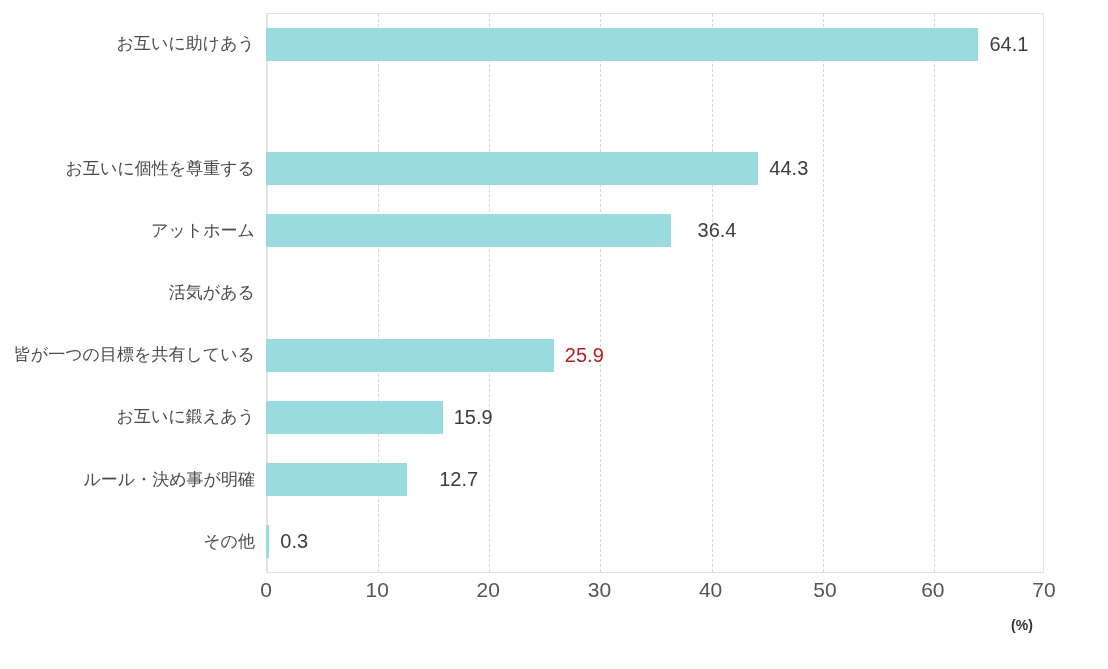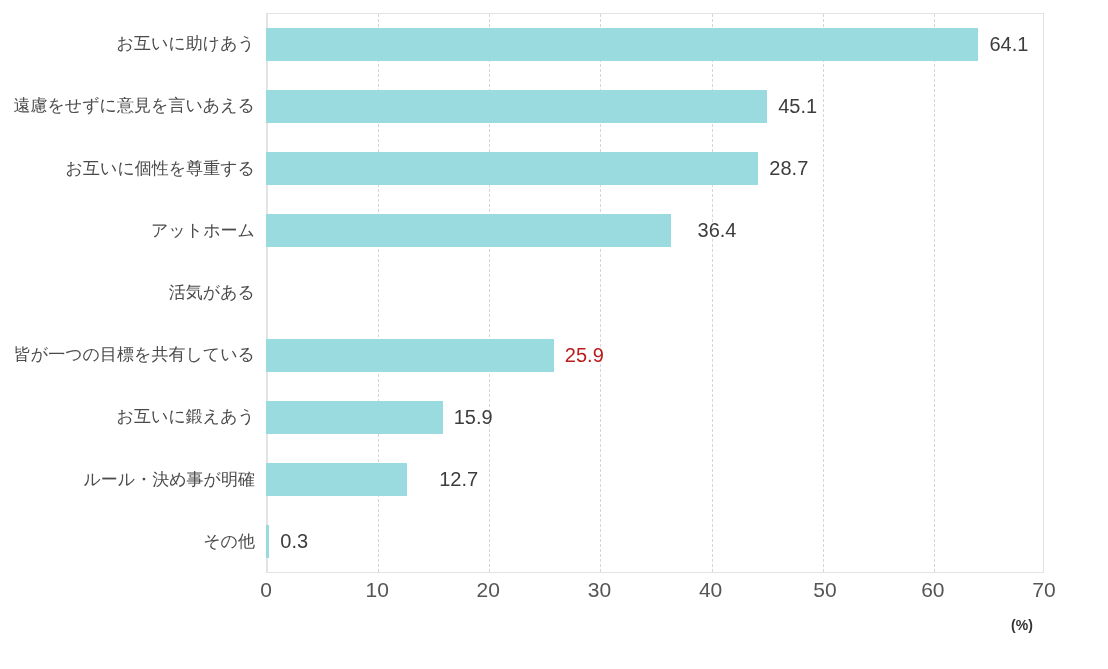--- a/index.html
+++ b/index.html
@@ -149,27 +149,23 @@
         <div class="gridline" style="left: 666.857px;"></div>
         <div class="gridline edge-hidden" style="left: 778px;"></div>
       </div>
   </div>
 
   <div class="bars-layer">
       <div class="bar-row" style="top: 0px; height: 62.2222px;">
         <div class="bar" title="お互いに助けあう 64.1" style="width: 712.426px; background: rgb(154, 219, 224);"></div>
         <div class="bar-value" style="color: rgb(61, 61, 61);">64.1</div>
       </div>
-      <div class="bar-row" style="top: 62.2222px; height: 62.2222px;">
-        <div class="bar" title="遠慮をせずに意見を言いあえる 45.1" style="width: 501.254px; background: rgb(154, 219, 224);"></div>
-        <div class="bar-value" style="color: rgb(61, 61, 61);">45.1</div>
-      </div>
       <div class="bar-row" style="top: 124.444px; height: 62.2222px;">
         <div class="bar" title="お互いに個性を尊重する 44.3" style="width: 492.363px; background: rgb(154, 219, 224);"></div>
-        <div class="bar-value" style="color: rgb(61, 61, 61);">28.7</div>
+        <div class="bar-value" style="color: rgb(61, 61, 61);">44.3</div>
       </div>
       <div class="bar-row" style="top: 186.667px; height: 62.2222px;">
         <div class="bar" title="アットホーム 36.4" style="width: 404.56px; background: rgb(154, 219, 224);"></div>
         <div class="bar-value" style="color: rgb(61, 61, 61); margin-left: 27px;">36.4</div>
       </div>
       <div class="bar-row" style="top: 311.111px; height: 62.2222px;">
         <div class="bar" title="皆が一つの目標を共有している 25.9" style="width: 287.86px; background: rgb(154, 219, 224);"></div>
         <div class="bar-value" style="color: #b91c1c;">25.9</div>
       </div>
       <div class="bar-row" style="top: 373.333px; height: 62.2222px;">
@@ -181,21 +177,20 @@
         <div class="bar-value" style="color: rgb(61, 61, 61); margin-left: 32px;">12.7</div>
       </div>
       <div class="bar-row" style="top: 497.778px; height: 62.2222px;">
         <div class="bar" title="その他 0.3" style="width: 3.33429px; background: rgb(154, 219, 224);"></div>
         <div class="bar-value" style="color: rgb(61, 61, 61);">0.3</div>
       </div>
     </div>
 
   <div class="cat-labels">
       <div class="cat-label" style="color: rgb(74, 74, 74); top: 22.1111px; text-align: right;">お互いに助けあう</div>
-      <div class="cat-label" style="color: rgb(74, 74, 74); top: 84.3333px;">遠慮をせずに意見を言いあえる</div>
       <div class="cat-label" style="color: rgb(74, 74, 74); top: 146.556px;">お互いに個性を尊重する</div>
       <div class="cat-label" style="color: rgb(74, 74, 74); top: 208.778px;">アットホーム</div>
       <div class="cat-label" style="color: rgb(74, 74, 74); top: 271px;">活気がある</div>
       <div class="cat-label" style="color: rgb(74, 74, 74); top: 333.222px;">皆が一つの目標を共有している</div>
       <div class="cat-label" style="color: rgb(74, 74, 74); top: 395.444px;">お互いに鍛えあう</div>
       <div class="cat-label" style="color: rgb(74, 74, 74); top: 457.667px;">ルール・決め事が明確</div>
       <div class="cat-label" style="color: rgb(74, 74, 74); top: 519.889px;">その他</div>
     </div>
 
   <div class="xaxis-ticks">

